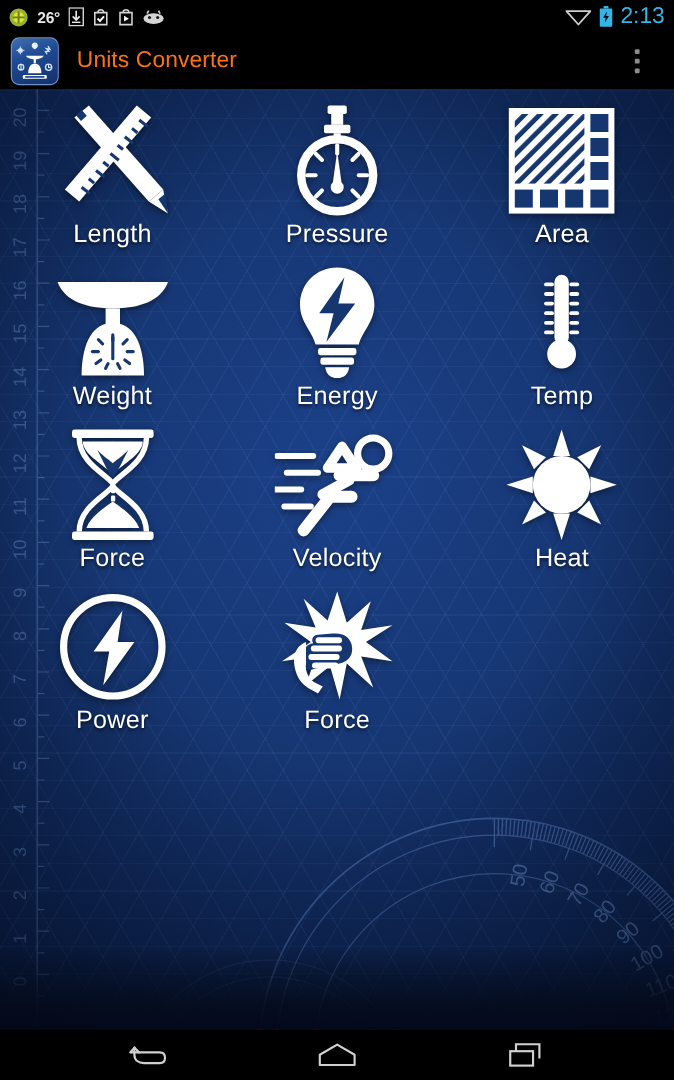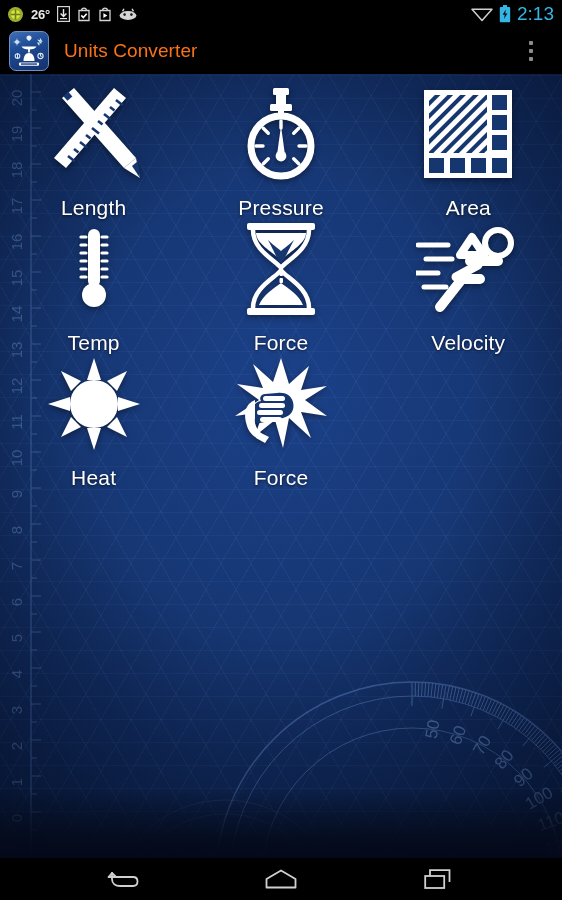--- a/index.html
+++ b/index.html
@@ -185,21 +185,21 @@
     height: 96px;
     width: 110px;
     display: flex;
     align-items: center;
     justify-content: center;
     filter: drop-shadow(0 2px 3px rgba(0,0,0,.45));
   }
   .cell .cap {
     color: #ffffff;
     font-size: 21px;
-    margin-top: 14px;
+    margin-top: 2px;
     text-shadow: 0 1px 3px rgba(0,0,0,.7);
     letter-spacing: .2px;
   }
 
   
   .navbar {
     position: absolute;
     bottom: 0; left: 0;
     width: 562px; height: 42px;
     background: #000;
@@ -616,21 +616,57 @@
               <rect x="70" y="70" width="15" height="15"></rect>
               <rect x="7" y="70" width="15" height="15"></rect>
               <rect x="28" y="70" width="15" height="15"></rect>
               <rect x="49" y="70" width="15" height="15"></rect>
             </g>
           </svg>
         </div>
         <div class="cap">Area</div>
       </div>
 
-
+      <div class="cell">
+        <div class="glyph">
+          <svg width="100" height="96" viewBox="0 0 100 96">
+            <path d="M4 14 H96 C90 30 72 36 50 36 S10 30 4 14 Z" fill="#ffffff"></path>
+            <rect x="44" y="36" width="12" height="13" fill="#ffffff"></rect>
+            <path d="M24 92 C24 64 34 48 50 48 S76 64 76 92 Z" fill="#ffffff"></path>
+            <g stroke="#16366f" stroke-width="2.6" stroke-linecap="round">
+              <path d="M50 60 v18"></path>
+              <path d="M50 58 v5"></path>
+              <path d="M38 62 l3.5 3.5"></path>
+                <path d="M62 62 l-3.5 3.5"></path>
+              <path d="M33 72 h5"></path>
+                <path d="M67 72 h-5"></path>
+              <path d="M36 82 l4 -3"></path>
+                <path d="M64 82 l-4 -3"></path>
+              <path d="M44 86 l2 -4"></path>
+                <path d="M56 86 l-2 -4"></path>
+            </g>
+          </svg>
+        </div>
+        <div class="cap">Weight</div>
+      </div>
+
+      <div class="cell">
+        <div class="glyph">
+          <svg width="74" height="96" viewBox="0 0 74 96">
+            <path d="M37 2 C55 2 68 16 68 33 C68 47 58 55 55 66 H19 C16 55 6 47 6 33 C6 16 19 2 37 2 Z" fill="#ffffff"></path>
+            <g fill="#ffffff">
+              <rect x="21" y="69" width="32" height="6" rx="2"></rect>
+              <rect x="23" y="77" width="28" height="6" rx="2"></rect>
+              <path d="M27 85 h20 c-1 6 -4 9 -10 9 s-9 -3 -10 -9z"></path>
+            </g>
+            <path d="M43 10 L22 40 h12 L28 64 L52 32 H38 Z" fill="#16366f"></path>
+          </svg>
+        </div>
+        <div class="cap">Energy</div>
+      </div>
 
       <div class="cell">
         <div class="glyph">
           <svg width="50" height="96" viewBox="0 0 50 96">
             <rect x="19" y="8" width="12" height="58" rx="6" fill="#ffffff"></rect>
             <circle cx="25" cy="74" r="12" fill="#ffffff"></circle>
             <g stroke="#ffffff" stroke-width="3.2" stroke-linecap="round">
               <path d="M12 16 h5"></path>
                 <path d="M12 24 h5"></path>
                 <path d="M12 32 h5"></path>
@@ -700,20 +736,29 @@
               <path d="M13 13 L33 23 L23 33 Z"></path>
               <path d="M79 13 L59 23 L69 33 Z"></path>
               <path d="M13 79 L23 59 L33 69 Z"></path>
               <path d="M79 79 L69 59 L59 69 Z"></path>
             </g>
           </svg>
         </div>
         <div class="cap">Heat</div>
       </div>
 
+      <div class="cell">
+        <div class="glyph">
+          <svg width="92" height="92" viewBox="0 0 92 92">
+            <circle cx="46" cy="46" r="41" fill="none" stroke="#ffffff" stroke-width="6"></circle>
+            <path d="M54 16 L30 50 h13 L38 78 L64 42 H50 Z" fill="#ffffff"></path>
+          </svg>
+        </div>
+        <div class="cap">Power</div>
+      </div>
 
       <div class="cell">
         <div class="glyph">
           <svg width="100" height="96" viewBox="0 0 100 96">
             <path d="M50 2 L58 28 L78 10 L70 34 L96 30 L74 44 L96 60 L70 56 L80 82 L58 62 L52 92 L44 64 L24 80 L32 56 L4 60 L28 44 L6 28 L32 32 L22 8 L42 26 Z" fill="#ffffff"></path>
             <g fill="#16366f">
               <path d="M34 38 C30 38 28 42 30 45 C24 46 22 50 24 53 C20 55 20 59 23 61 C22 65 25 68 29 67 L52 62 C60 60 64 54 62 46 C60 39 54 36 46 37 Z"></path>
             </g>
             <g fill="#ffffff">
               <rect x="32" y="40" width="22" height="5" rx="2.5"></rect>

